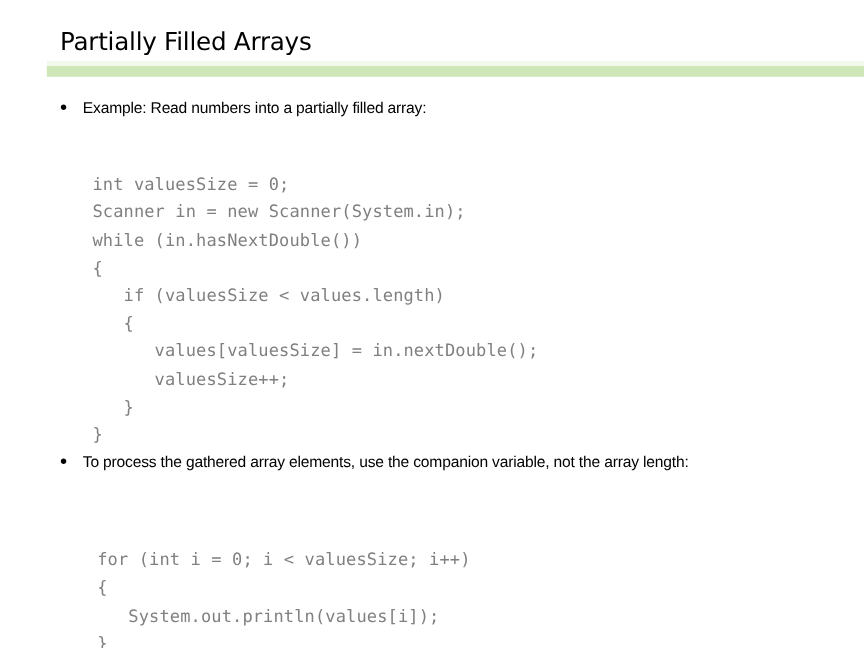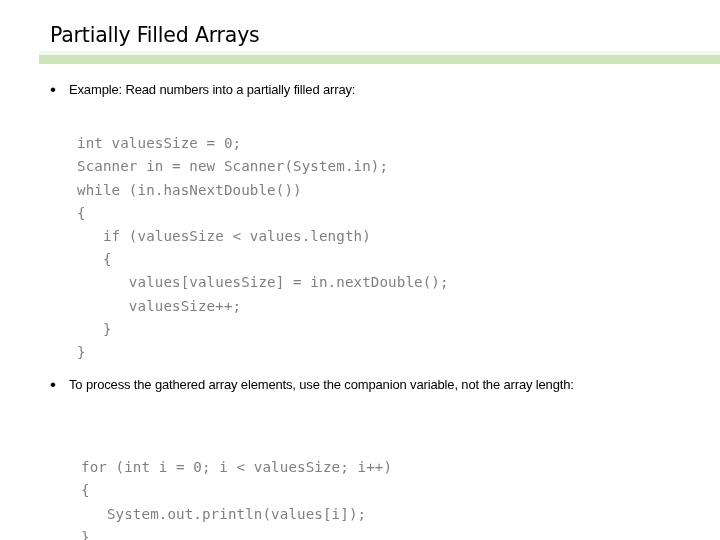--- a/index.html
+++ b/index.html
@@ -101,21 +101,21 @@
   
   .code-block {
     position: absolute;
     font-family: "DejaVu Sans Mono", monospace;
     font-size: 14.2px;
     line-height: 23.2px;
     color: #808080;
     white-space: pre;
     letter-spacing: 0.1px;
   }
-  #code-1 { left: 38px; top: 54px; }
+  #code-1 { left: 38px; top: 65px; }
   #code-2 { left: 42px; top: 378px; }
 
   
   .footer {
     position: absolute;
     right: 6px;
     bottom: 6px;
     text-align: right;
     font-family: "Liberation Sans", sans-serif;
     color: #000000;

